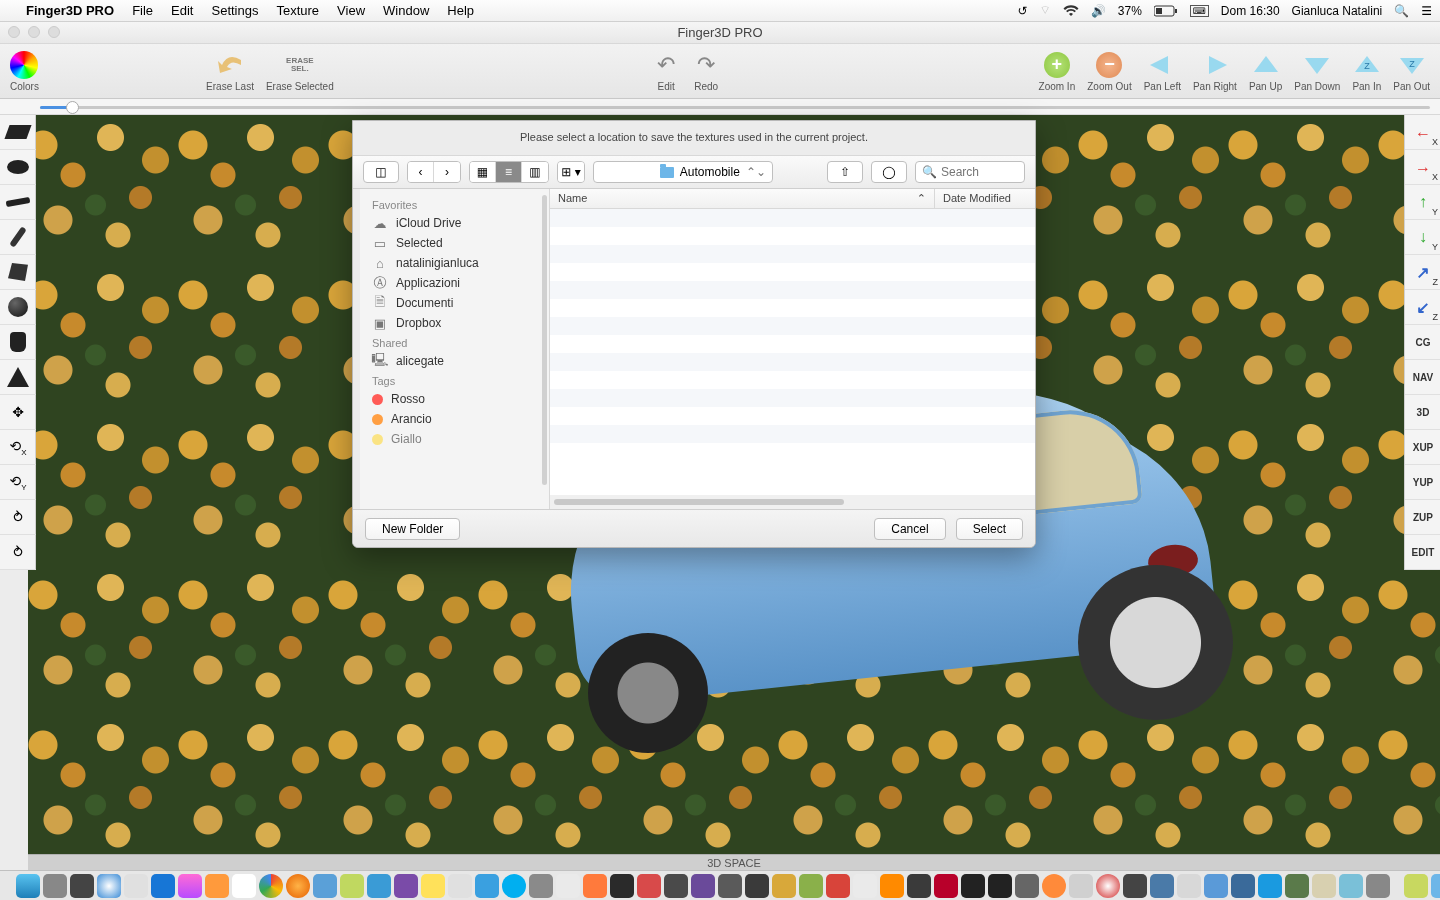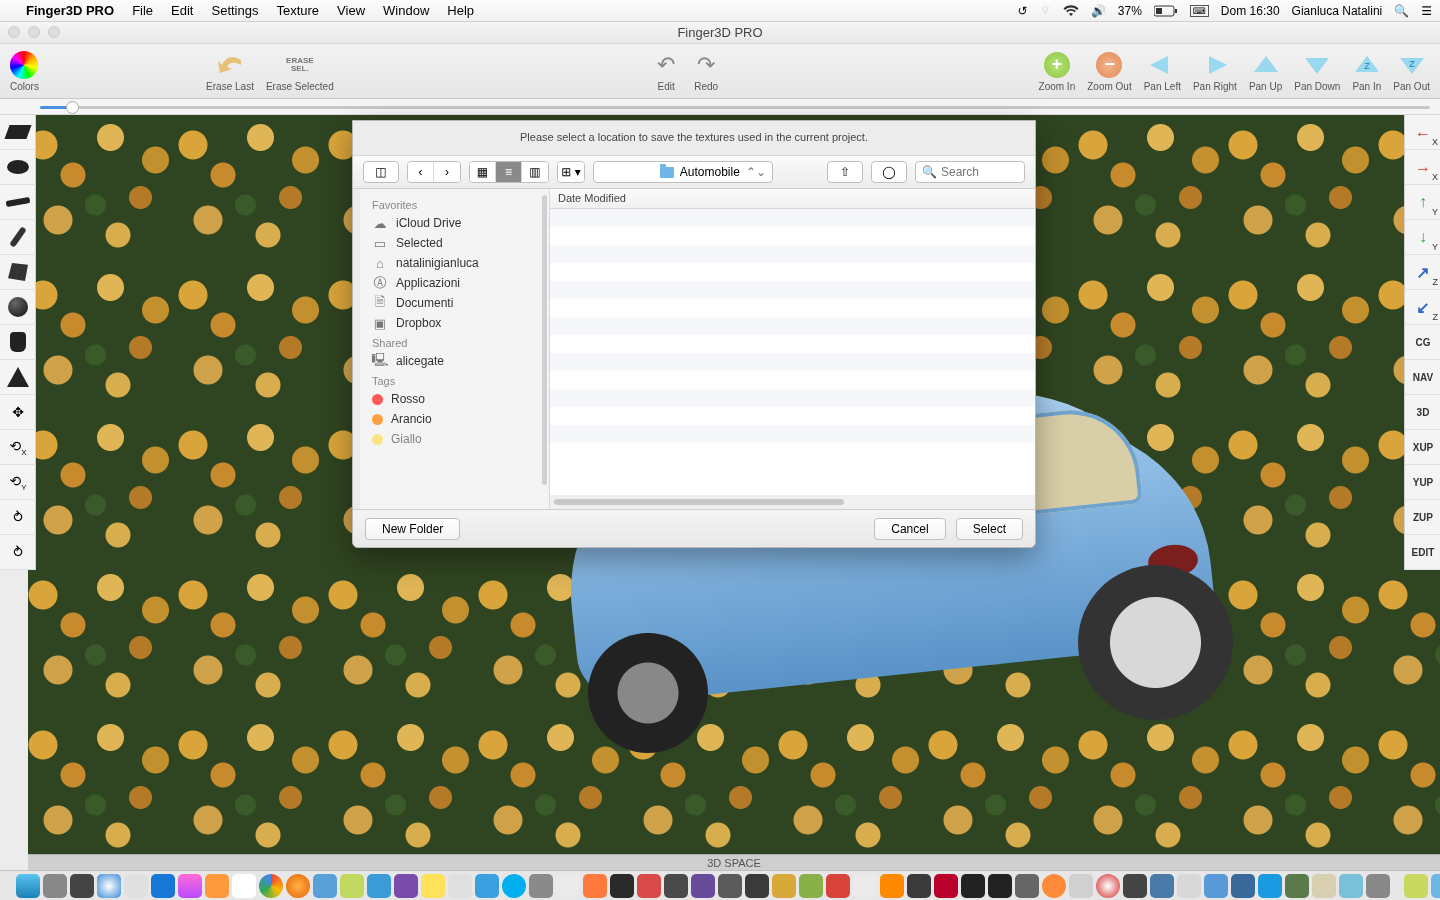--- a/index.html
+++ b/index.html
@@ -445,20 +445,24 @@
           <span>Arancio</span>
         </div>
       <div class="sb-item" style="opacity:.6">
           <span class="tag-dot" style="background:#ffd93b"></span>
           <span>Giallo</span>
         </div>
     </div>
 
     <div class="files">
       <div class="files-head">
+        <div class="fh-name">
+            <span>Name</span>
+            <span>⌃</span>
+          </div>
         <div class="fh-date">Date Modified</div>
       </div>
       <div style="flex:1;overflow:hidden" id="file-rows">
           <div class="file-row"></div>
           <div class="file-row"></div>
           <div class="file-row"></div>
           <div class="file-row"></div>
           <div class="file-row"></div>
           <div class="file-row"></div>
           <div class="file-row"></div>

